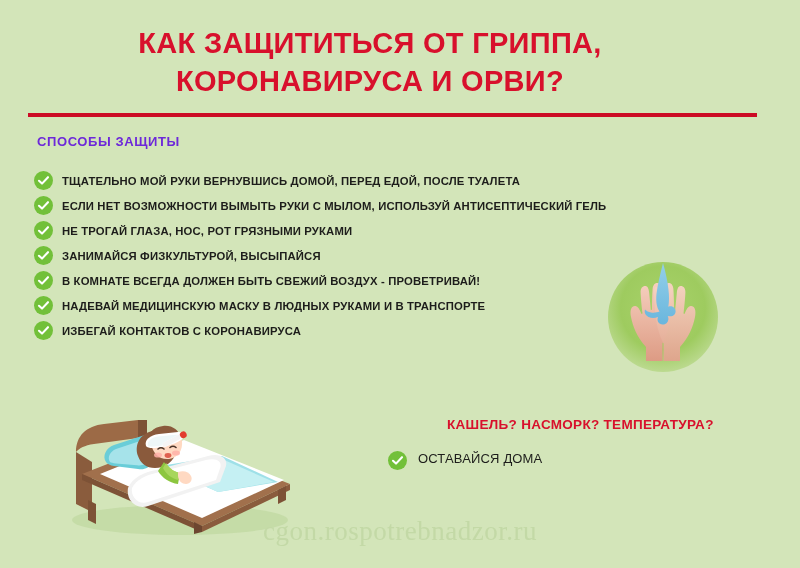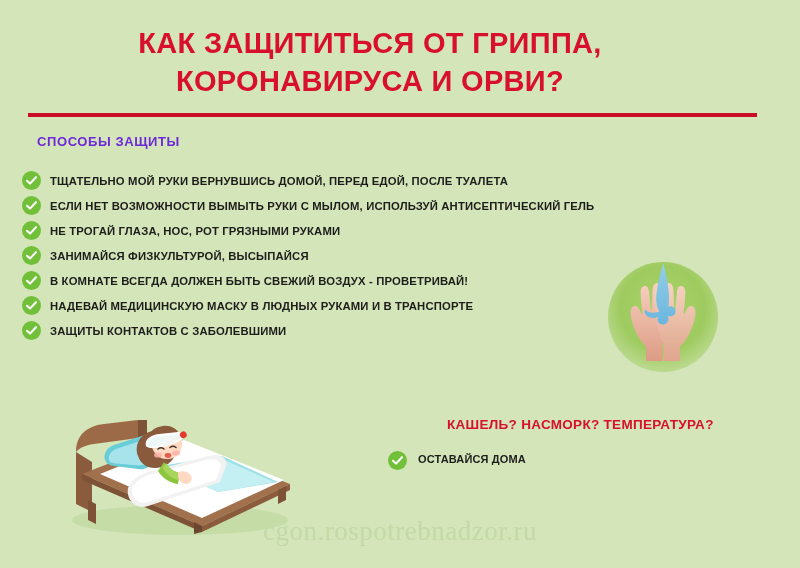--- a/index.html
+++ b/index.html
@@ -42,21 +42,21 @@
   .section-heading{
     position:absolute;left:37px;top:134px;
     color:#6d28d9;
     font-size:13px;
     font-weight:bold;
     letter-spacing:.6px;
   }
 
   
   .checklist{
-    position:absolute;left:22px;top:168px;
+    position:absolute;left:34px;top:168px;
     width:620px;
   }
   .check-row{
     display:flex;align-items:center;
     height:25px;
   }
   .tick{
     flex:0 0 auto;
     width:19px;height:19px;border-radius:50%;
     background:#72c039;
@@ -95,22 +95,22 @@
     padding-left:36px;
   }
   .stay-home{
     position:absolute;left:388px;top:449px;
     display:flex;align-items:flex-start;
   }
   .stay-home .tick{margin-right:11px;margin-top:2px;}
   .stay-home-lines{display:flex;flex-direction:column;}
   .stay-home-lines span{
     color:#1d1d1b;
-    font-size:11px;
-    font-weight:bold;
+    font-size:13px;
+    font-weight:normal;
     letter-spacing:.15px;
     white-space:nowrap;
     line-height:20px;
   }
 
   
   .watermark{
     position:absolute;left:0;top:516px;width:800px;
     text-align:center;
     font-family:"Liberation Serif","DejaVu Serif",serif;
@@ -190,21 +190,21 @@
       </span>
       <span class="check-text">НАДЕВАЙ МЕДИЦИНСКУЮ МАСКУ В ЛЮДНЫХ РУКАМИ И В ТРАНСПОРТЕ</span>
     </div>
 
     <div class="check-row">
       <span class="tick">
         <svg width="19" height="19" viewBox="0 0 19 19">
             <path d="M5 9.8 L8 12.6 L14 6.2" fill="none" stroke="#ffffff" stroke-width="2.1" stroke-linecap="round" stroke-linejoin="round"></path>
           </svg>
       </span>
-      <span class="check-text">ЗАЩИТЫ КОНТАКТОВ С ЗАБОЛЕВШИМИ</span>
+      <span class="check-text">ИЗБЕГАЙ КОНТАКТОВ С КОРОНАВИРУСА</span>
     </div>
 
   </div>
 
   <div class="handwash">
     <svg width="112" height="112" viewBox="0 0 112 112">
       <defs>
         <radialGradient id="circGrad" cx="50%" cy="42%" r="62%">
           <stop offset="0%" stop-color="#a9d36b"></stop>
           <stop offset="62%" stop-color="#9ecb5f"></stop>

